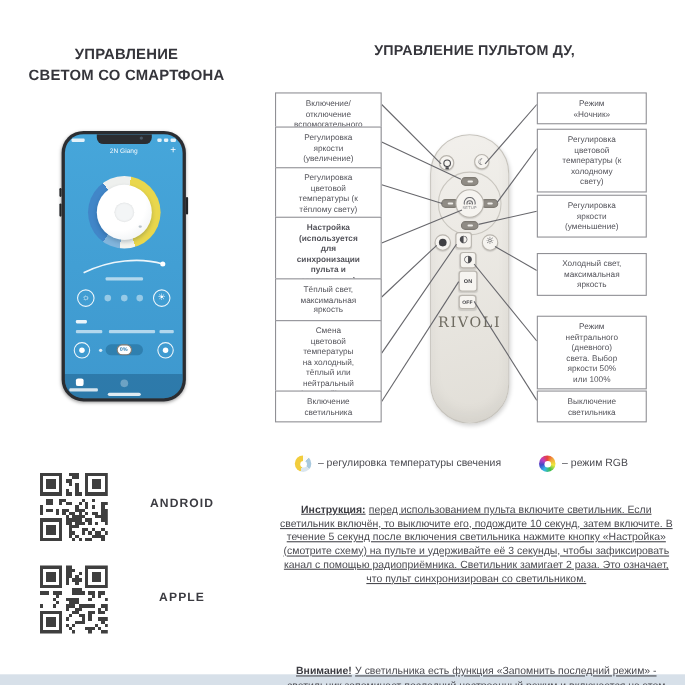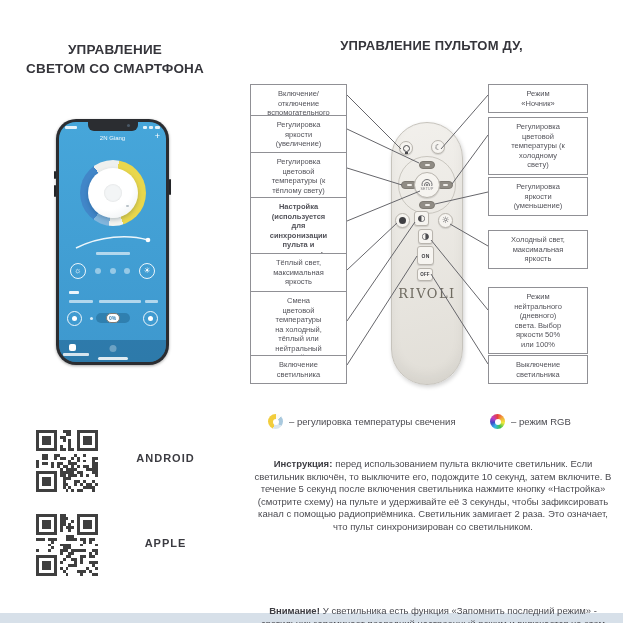--- a/index.html
+++ b/index.html
@@ -95,21 +95,21 @@
 
   
   .legend-item{position:absolute;top:414px;display:flex;align-items:center;gap:6px;z-index:3;}
   .legend-label{font-size:9.5px;color:#4a4a50;}
   .ico-ring{width:15px;height:15px;border-radius:50%;position:relative;}
   .ico-ring::after{content:"";position:absolute;left:4.5px;top:4.5px;width:6px;height:6px;border-radius:50%;background:#fff;}
   .ico-temp{background:conic-gradient(from 200deg,#f2cd3d 0 45%,#fbfbf8 45% 57%,#a9c9de 57% 80%,#d9e5ee 80% 100%);}
   .ico-rgb{background:conic-gradient(#e8413c,#f2a93b,#efe93c,#3fbf4d,#35b8e8,#4048c8,#c13fc1,#e8413c);}
 
   
-  .para{position:absolute;left:252px;width:362px;text-align:center;font-size:9.5px;line-height:12.5px;color:#4a4a50;z-index:3;}
+  .para{position:absolute;left:252px;width:362px;text-align:center;font-size:9.5px;line-height:12.5px;color:#4a4a50;z-index:3;text-decoration:underline;}
   .para .b{font-weight:bold;margin-right:3px;color:#3c3c42;}
 
   .bottom-strip{left:0;top:613px;width:623px;height:10px;background:#d7e0e9;}
 </style>
 </head>
 <body>
 
 <div id="page">
 
   <svg id="connectors">

